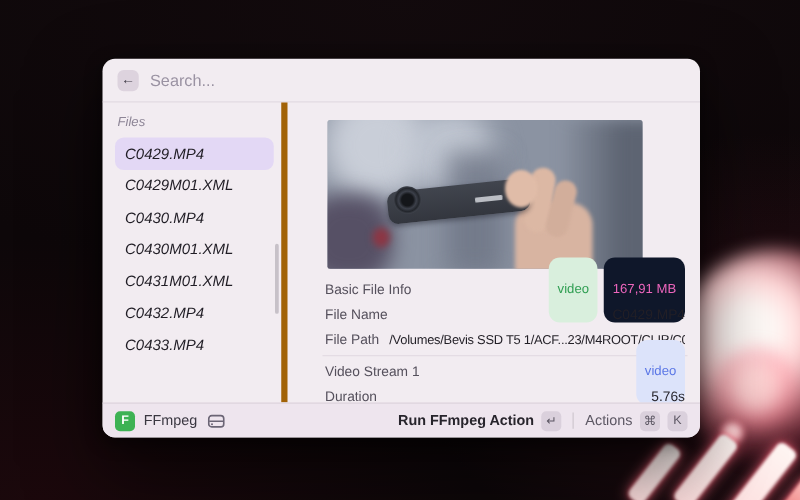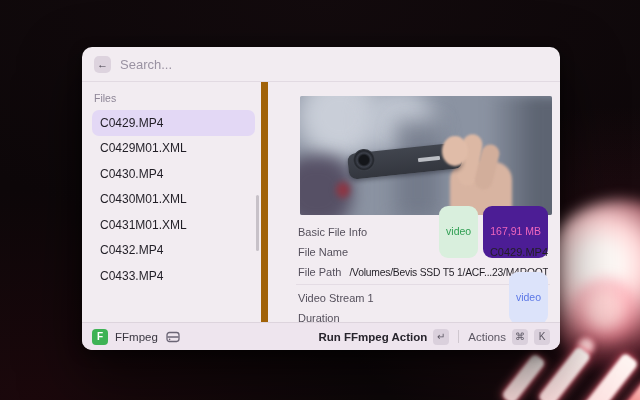--- a/index.html
+++ b/index.html
@@ -48,22 +48,22 @@
   }
   .search-bar { height:35px; display:flex; align-items:center; padding:0 12px;
     border-bottom:1px solid #e2dae2; }
   .back-btn { width:17px; height:17px; border-radius:5px; background:#ddd3de;
     display:flex; align-items:center; justify-content:center;
     color:#3e3a45; font-size:11px; line-height:1; cursor:pointer; }
   .search-text { margin-left:9px; font-size:13px; color:#9a92a2; }
 
   .content { position:absolute; top:35px; left:0; right:0; bottom:28px; display:flex; }
   
-  .sidebar { width:186px; border-right:7px solid #a16207; padding:8px 6px 0 10px;
-    position:relative; overflow:hidden; }
+  .sidebar { width:148px; border-right:5px solid #a16207; padding:8px 6px 0 10px;
+    position:relative; overflow:hidden;font-style:italic; }
   .section-label { font-size:10.5px; color:#8d8596; margin:2px 0 6px 2px; }
   .file-item { height:25.5px; display:flex; align-items:center; padding:0 8px;
     font-size:12px; color:#211e26; font-weight:500; border-radius:7px;
     white-space:nowrap; cursor:pointer; }
   .file-item.selected { background:#e3d8f5; }
   .scroll-thumb { position:absolute; right:2px; top:113px; width:3px; height:56px;
     border-radius:2px; background:rgba(30,25,40,.20); }
 
   
   .panel { flex:1; position:relative; }
@@ -103,21 +103,21 @@
 
   .details { position:absolute; left:18px; right:0; top:136px; padding:4px 12px 0; }
   .meta-row { height:20px; display:flex; align-items:center; justify-content:space-between; }
   .meta-label { font-size:11px; color:#55505c; white-space:nowrap; }
   .meta-value { font-size:11px; color:#221f26; font-weight:500; white-space:nowrap;
     overflow:hidden; text-align:right; flex:1; margin-left:8px; }
   .meta-value.path { font-size:10.3px; letter-spacing:-0.2px; }
   .badges { display:flex; gap:5px; align-items:center; }
   .pill { font-size:10.5px; font-weight:500; padding:19px 7px; border-radius:9px; line-height:1.3; }
   .pill.green { background:#d9efdd; color:#2f9e52; }
-  .pill.pink  { background:#4c1d95; color:#ee66bd; }
+  .pill.pink  { background:#0f172a; color:#ee66bd; }
   .pill.blue  { background:#dce3fa; color:#5b77e6; }
   .meta-sep { height:1px; background:#e4dce4; margin:2px -2px 3px; }
 
   
   .action-bar { position:absolute; left:0; right:0; bottom:0; height:28px;
     background:#eee5ee; border-top:1px solid #ddd4dd;
     display:flex; align-items:center; padding:0 10px; }
   .app-badge { width:16px; height:16px; border-radius:4px; background:#3db254;
     color:#fff; font-size:10px; font-weight:bold; display:flex; align-items:center;
     justify-content:center; }
@@ -202,20 +202,21 @@
         </div>
         <div class="meta-sep"></div>
         <div class="meta-row">
           <span class="meta-label">Video Stream 1</span>
           <span class="badges">
             <span class="pill blue">video</span>
           </span>
         </div>
         <div class="meta-row">
           <span class="meta-label">Duration</span>
+          <span class="meta-value">5.76s</span>
         </div>
       </div>
 
     </div>
   </div>
 
   <div class="action-bar">
     <div class="app-badge">
       <span>F</span>
     </div>

